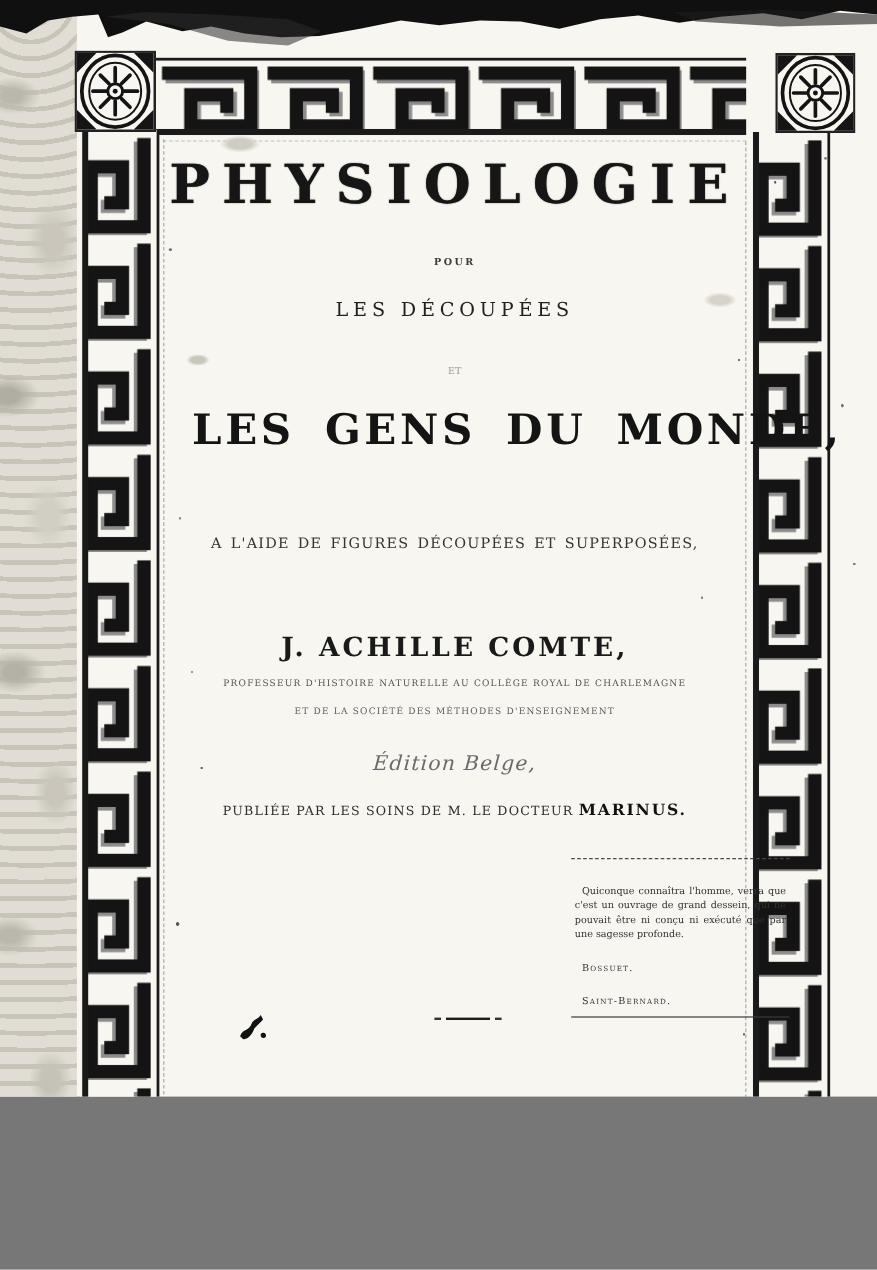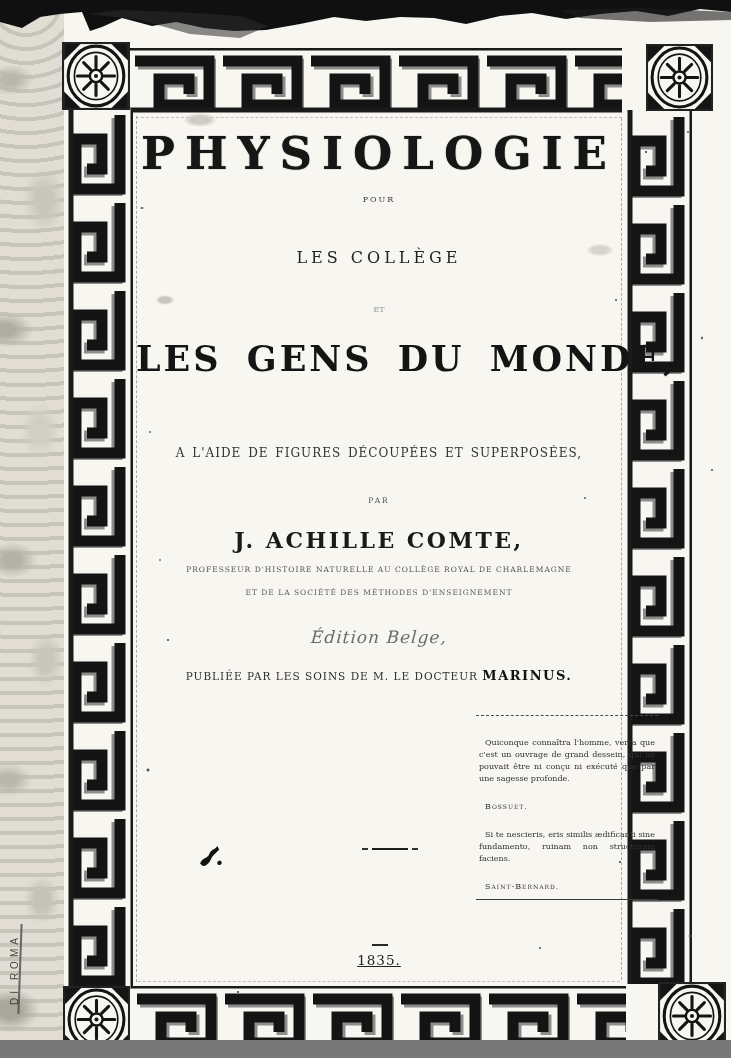--- a/index.html
+++ b/index.html
@@ -1,17 +1,17 @@
 <!DOCTYPE html>
 <html><head>
 <meta charset="utf-8">
 <style>
   html,body{margin:0;padding:0;background:#777;}
   .scan{
-    position:relative;width:731px;height:1040px;overflow:hidden;
+    position:relative;width:731px;height:914px;overflow:hidden;
     background:#f8f6f1;
     font-family:"DejaVu Serif","Liberation Serif",serif;
     color:#1c1c1c;
   }
   
   .scan::before{
     content:"";position:absolute;inset:0;pointer-events:none;z-index:5;
     background-image:
       radial-gradient(3px 2px at 142px 208px,#6f6f6f 40%,transparent 60%),
       radial-gradient(2px 2px at 646px 152px,#5c5c5c 40%,transparent 60%),
@@ -64,24 +64,24 @@
   .rosette{position:absolute;z-index:3;}
   .inner-line{position:absolute;z-index:2;border-color:#555;}
   .il-left{left:136px;top:116px;height:866px;border-left:1px dashed #777;opacity:.6;}
   .il-right{left:621px;top:118px;height:862px;border-left:1px dashed #777;opacity:.6;}
   .il-top{left:136px;top:117px;width:486px;border-top:1px dashed #888;opacity:.5;}
   .il-bottom{left:138px;top:981px;width:482px;border-top:1px dashed #888;opacity:.5;}
   
   .plate{position:absolute;left:136px;top:115px;width:486px;height:868px;z-index:6;}
   .tline{position:absolute;left:0;width:100%;text-align:center;white-space:nowrap;}
   .t-physiologie{top:12px;font-size:45px;font-weight:bold;letter-spacing:10px;color:#161616;text-shadow:0 0 1px #333;}
-  .t-pour{top:80px;font-size:8px;letter-spacing:2px;color:#3c3c3c;}
+  .t-pour{top:98px;font-size:8px;letter-spacing:2px;color:#3c3c3c;font-weight:bold;}
   .t-colleges{top:133px;font-size:16px;letter-spacing:4px;color:#222;}
   .t-et{top:190px;font-size:8px;color:#9a9a9a;}
-  .t-monde{top:223px;font-size:35px;font-weight:bold;letter-spacing:3px;word-spacing:10px;color:#141414;}
+  .t-monde{top:223px;font-size:35px;font-weight:bold;letter-spacing:3px;word-spacing:10px;color:#141414;padding-left:24px;}
   .t-sub1{top:290px;font-size:8.5px;letter-spacing:1.5px;word-spacing:3px;color:#4a4a4a;}
   .t-sub2{top:331px;font-size:12px;letter-spacing:1px;word-spacing:2px;color:#333;}
   .t-par{top:381px;font-size:7.5px;letter-spacing:2px;color:#555;}
   .t-author{top:412px;font-size:22px;font-weight:bold;letter-spacing:2.5px;color:#1a1a1a;}
   .t-auth1{top:450px;font-size:7.5px;letter-spacing:1px;color:#565656;}
   .t-auth2{top:473px;font-size:7.5px;letter-spacing:1px;color:#606060;}
   .t-edition{top:512px;font-size:17px;font-style:italic;letter-spacing:1px;color:#6a6a6a;transform:skewX(-4deg);}
   .t-publiee{top:553px;font-size:10.5px;letter-spacing:1px;color:#2e2e2e;}
   .t-publiee b{font-size:13px;letter-spacing:1.5px;color:#111;}
   .t-bruxelles{top:765px;font-size:20px;font-weight:bold;letter-spacing:5px;color:#1a1a1a;}
@@ -178,35 +178,33 @@
     </svg>
 
   <div class="inner-line il-left"></div>
   <div class="inner-line il-right"></div>
   <div class="inner-line il-top"></div>
   <div class="inner-line il-bottom"></div>
 
   <div class="plate">
     <div class="tline t-physiologie">PHYSIOLOGIE</div>
     <div class="tline t-pour">POUR</div>
-    <div class="tline t-colleges">LES COLLÈGE</div>
+    <div class="tline t-colleges">LES DÉCOUPÉES</div>
     <div class="tline t-et">ET</div>
     <div class="tline t-monde">LES GENS DU MONDE,</div>
     <div class="tline t-sub2">A L'AIDE DE FIGURES DÉCOUPÉES ET SUPERPOSÉES,</div>
-    <div class="tline t-par">PAR</div>
     <div class="tline t-author">J. ACHILLE COMTE,</div>
     <div class="tline t-auth1">PROFESSEUR D'HISTOIRE NATURELLE AU COLLÈGE ROYAL DE CHARLEMAGNE</div>
     <div class="tline t-auth2">ET DE LA SOCIÉTÉ DES MÉTHODES D'ENSEIGNEMENT</div>
     <div class="tline t-edition">Édition Belge,</div>
     <div class="tline t-publiee"><span>PUBLIÉE PAR LES SOINS DE M. LE DOCTEUR </span><b>MARINUS.</b></div>
 
     <div class="epigraph">
       <p>Quiconque connaîtra l'homme, verra que c'est un ouvrage de grand dessein, qui ne pouvait être ni conçu ni exécuté que par une sagesse profonde.</p>
       <p class="ep-author">Bossuet.</p>
-      <p>Si te nescieris, eris similis ædificanti sine fundamento, ruinam non structuram faciens.</p>
       <p class="ep-author">Saint-Bernard.</p>
     </div>
 
     <svg class="blot" width="28" height="24">
       <path d="M3,15 C7,9 11,13 15,7 C17,4 21,5 24,2 L25,6 C21,9 17,10 15,13 C12,17 8,19 5,18 Z" fill="#121212"></path>
       <circle cx="22" cy="19" r="2.2" fill="#121212"></circle>
     </svg>
     <div class="rule1"></div>
 
     <div class="rule2"></div>

